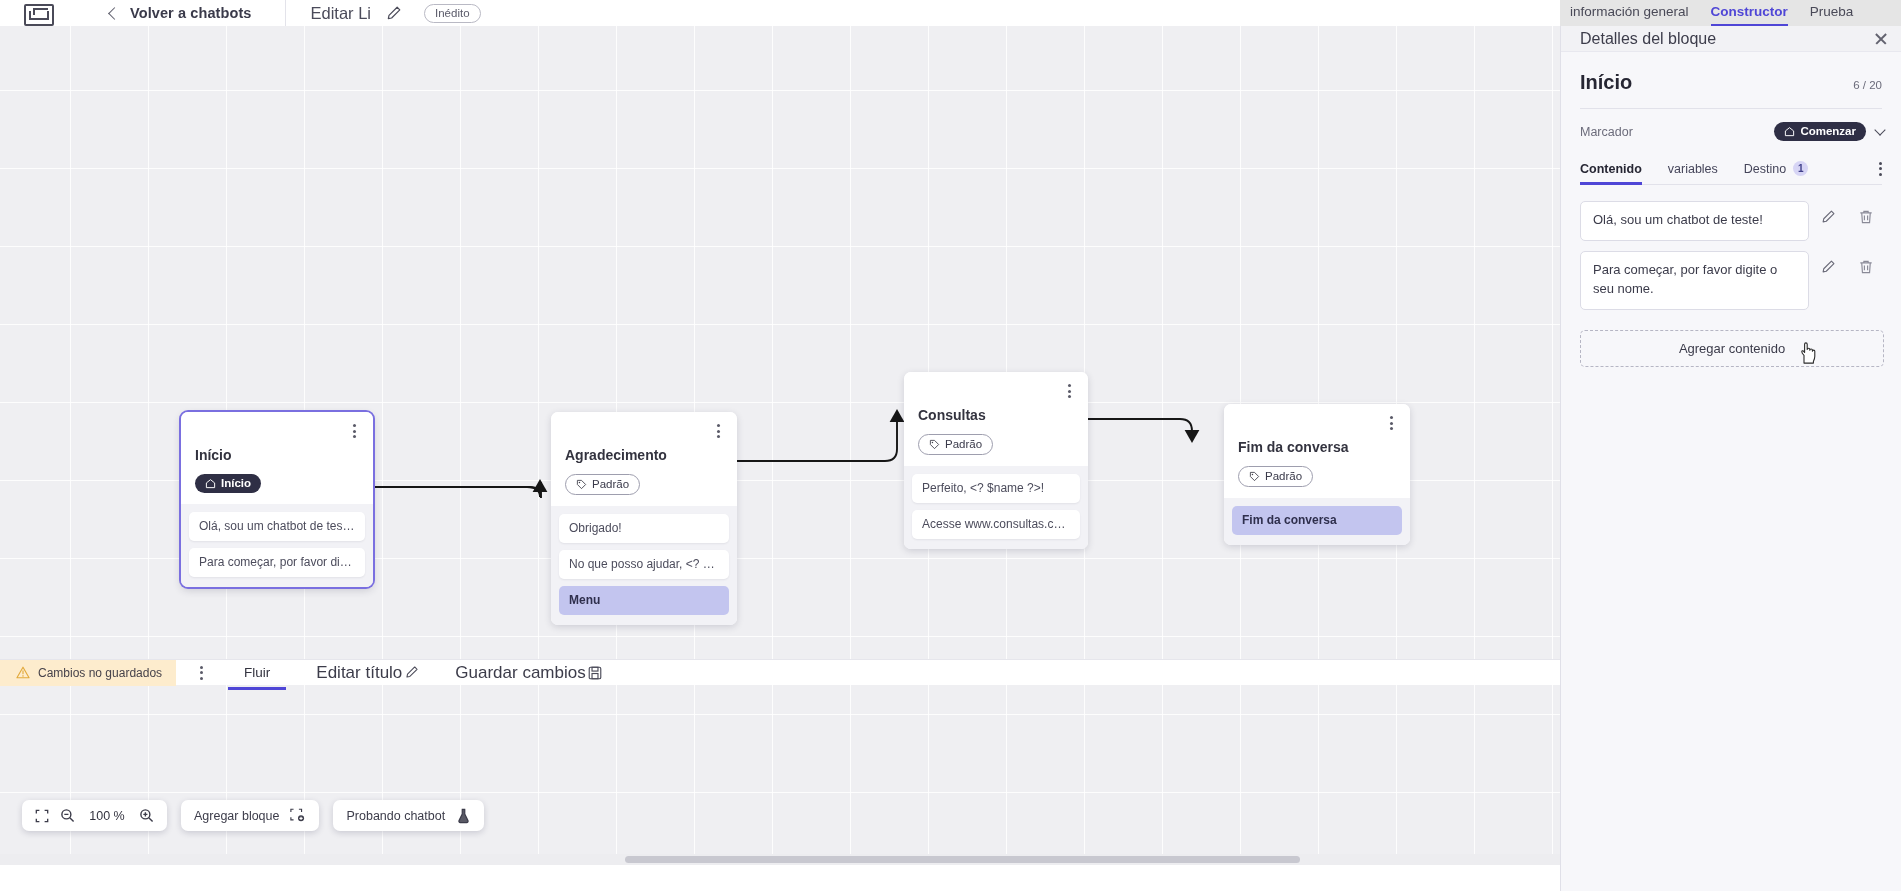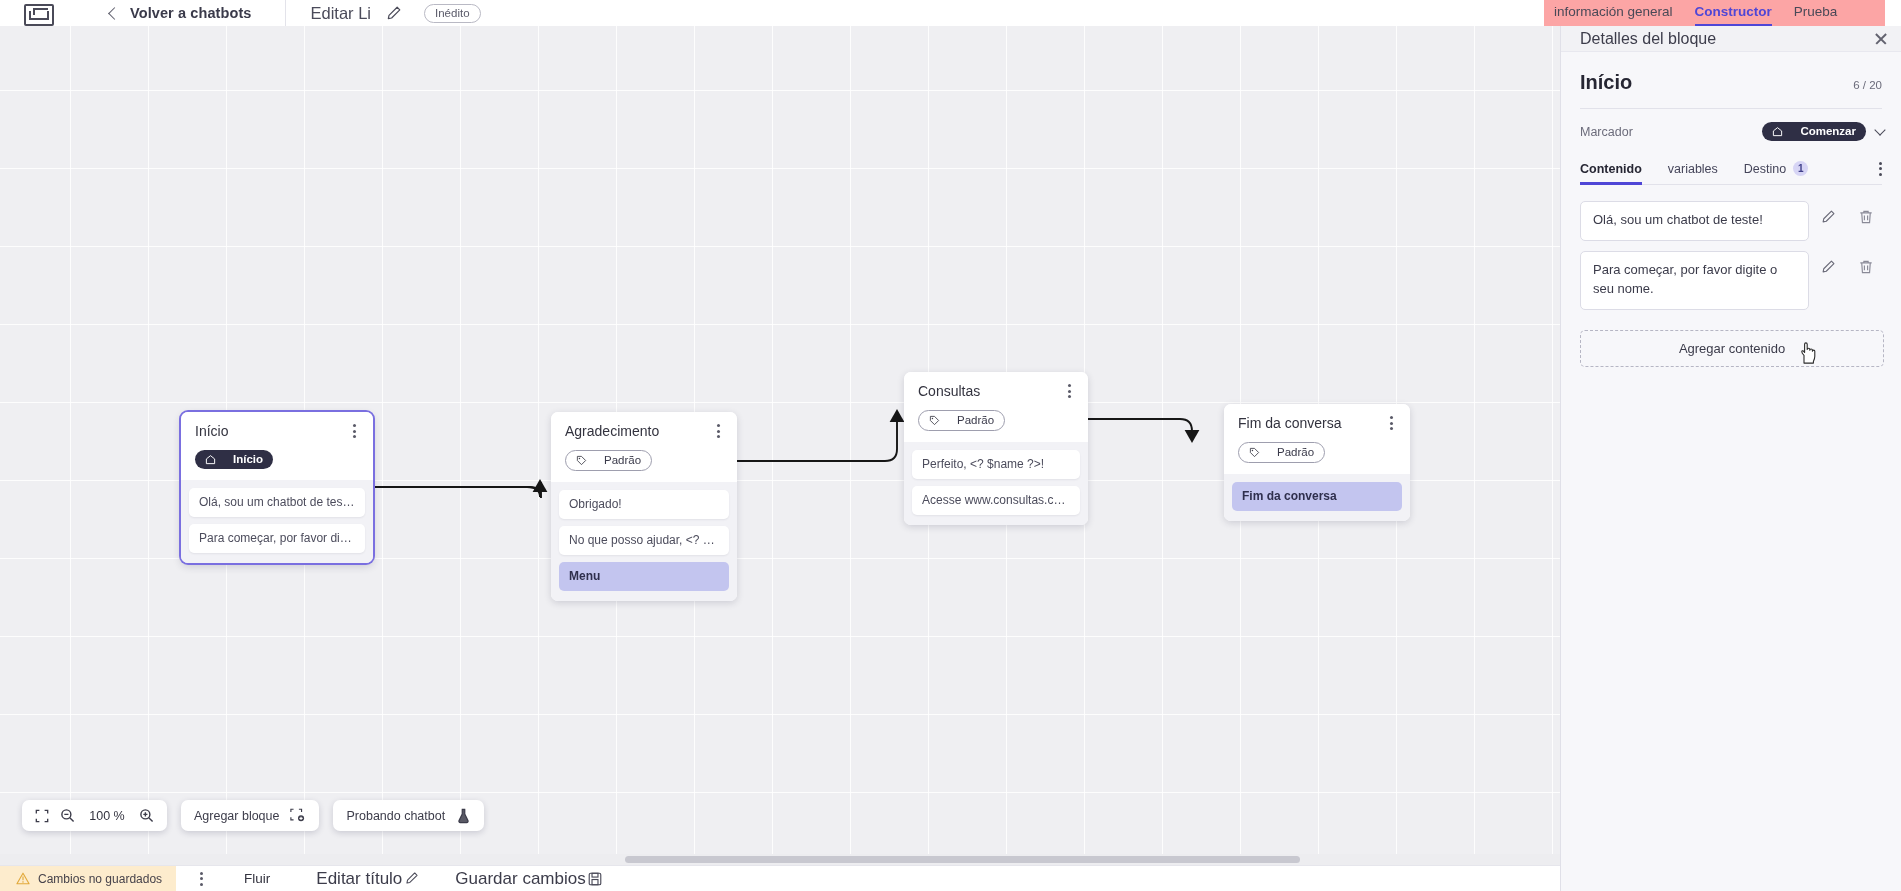--- a/index.html
+++ b/index.html
@@ -3,21 +3,21 @@
 <meta charset="utf-8">
 <style>
   * { box-sizing: border-box; margin: 0; padding: 0; }
   html, body {
     width: 1901px; height: 891px;
     overflow: hidden;
     font-family: "Liberation Sans", sans-serif;
     background: #ffffff;
     color: #2b2b3a;
   }
-  #app { position: relative; width: 1901px; height: 891px; }
+  #app { position: relative; width: 1901px; height: 685px; }
 
   
   .topbar {
     position: absolute; left: 0; top: 0; width: 1561px; height: 26px;
     background: #ffffff; display: flex; align-items: center;
     overflow: hidden;
   }
   .logo-mark {
     width: 34px; height: 26px; margin-left: 22px;
     display: flex; align-items: flex-end; justify-content: center;
@@ -51,22 +51,22 @@
     white-space: nowrap;
   }
   .edit-pen { margin-left: 14px; cursor: pointer; display:flex; align-items:center;}
   .badge-unpub {
     margin-left: 22px; border: 1px solid #b9b9c4; border-radius: 11px;
     padding: 2px 10px 3px; font-size: 11.5px; color: #5b5b6a; background: #fff;
   }
 
   
   .rp-tabs {
-    position: absolute; right: 16px; top: 0; width: 341px; height: 26px;
-    display: flex; align-items: flex-end; gap: 0; background: #fca5a5;
+    position: absolute; right: 0; top: 0; width: 341px; height: 26px;
+    display: flex; align-items: flex-end; gap: 0; background: #e5e5e5;
     padding-left: 10px;
   }
   .rp-tab {
     font-size: 13.5px; color: #494957; padding: 0 0 7px 0; margin-right: 22px;
     cursor: pointer; white-space: nowrap; position: relative;
   }
   .rp-tab.active { color: #4f46d6; font-weight: 600; }
   .rp-tab.active:after {
     content: ""; position: absolute; left: 0; right: 0; bottom: 0;
     height: 2.5px; background: #4f46d6;
@@ -89,31 +89,31 @@
 
   
   .node {
     position: absolute; background: #ffffff; border-radius: 7px;
     box-shadow: 0 2px 7px rgba(40,40,70,.17);
     overflow: hidden;
   }
   .node.selected { box-shadow: 0 0 0 2px #7a6fe0, 0 3px 9px rgba(40,40,70,.2); }
   .node-head { padding: 11px 13px 11px 14px; position: relative; background:#fff;}
   .node-title {
-    font-size: 14px; color: #33333f; font-weight: 400; padding-right: 28px;
-    white-space: nowrap; overflow: hidden; text-overflow: ellipsis;
+    font-size: 14px; color: #33333f; font-weight: 700; padding-right: 28px;
+    white-space: nowrap; overflow: hidden; text-overflow: ellipsis; margin-top: 24px;
   }
   .node-dots {
     position: absolute; right: 11px; top: 10px; width: 16px; height: 18px;
     display: flex; flex-direction: column; align-items: center;
     justify-content: center; gap: 2.5px; cursor: pointer;
   }
   .node-dots i { width: 3px; height: 3px; border-radius: 50%; background: #5a5a68; display:block;}
   .chip {
-    display: inline-flex; align-items: center; gap: 17px; margin-top: 11px;
+    display: inline-flex; align-items: center; gap: 5px; margin-top: 11px;
     border-radius: 12px; padding: 3px 10px 4px; font-size: 11.5px; font-weight: 600;
     white-space: nowrap;
   }
   .chip.start { background: #2f2f45; color: #ffffff; }
   .chip.default { background: #ffffff; color: #3a3a4a; border: 1px solid #9e9eae; font-weight:500;}
   .chip svg { display: block; }
   .node-body { background: #f2f2f6; padding: 8px 8px 10px; }
   .msg {
     background: #ffffff; border-radius: 5px; padding: 7px 10px 8px;
     font-size: 12px; color: #4c4c5c; margin-bottom: 7px;

